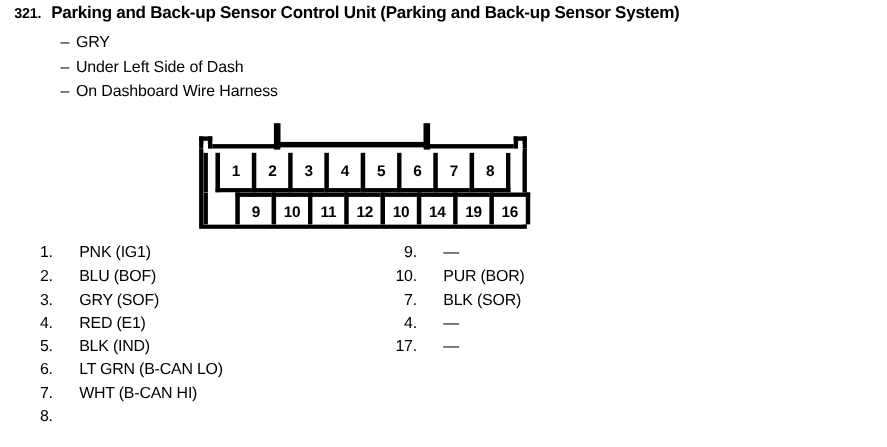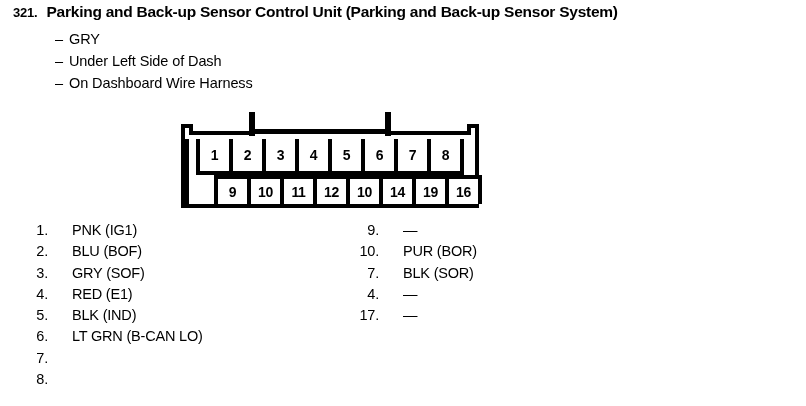--- a/index.html
+++ b/index.html
@@ -298,20 +298,21 @@
   <div class="pin-row">
     <span class="pin-num">5.</span>
     <span class="pin-label">BLK (IND)</span>
   </div>
   <div class="pin-row">
     <span class="pin-num">6.</span>
     <span class="pin-label">LT GRN (B-CAN LO)</span>
   </div>
   <div class="pin-row">
     <span class="pin-num">7.</span>
+    <span class="pin-label">WHT (B-CAN HI)</span>
   </div>
   <div class="pin-row">
     <span class="pin-num">8.</span>
   </div>
 </div>
 
 <div class="pinlist right">
   <div class="pin-row">
     <span class="pin-num">9.</span>
     <span class="pin-label">—</span>

